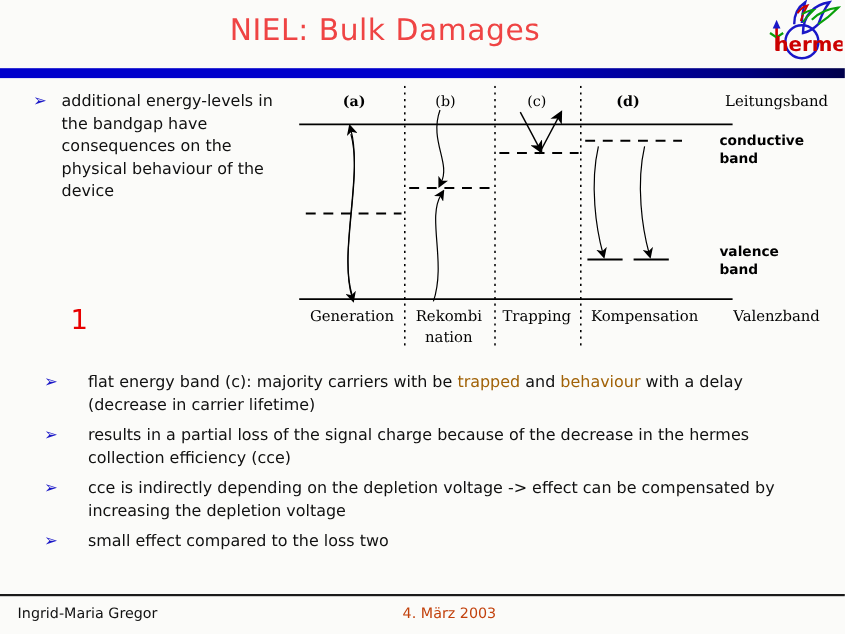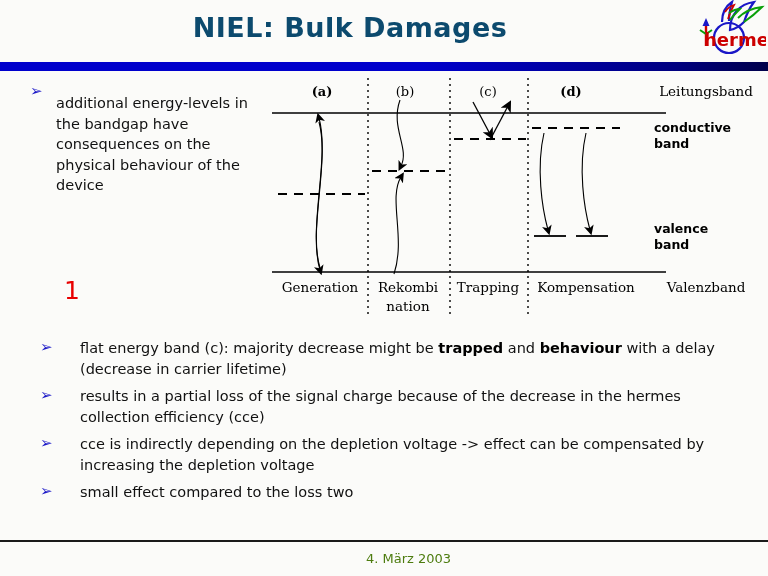--- a/index.html
+++ b/index.html
@@ -5,65 +5,65 @@
   html,body{margin:0;padding:0;}
   body{
     width:768px;height:576px;overflow:hidden;
     background:#fbfbf9;
     font-family:"DejaVu Sans", sans-serif;
     position:relative;
   }
   
   #slide-title{
     position:absolute;left:0;top:12px;width:700px;text-align:center;
-    font-size:27px;font-weight:bold;color:#0c4a6e;
+    font-size:27px;font-weight:normal;color:#ef4444;
     font-family:"DejaVu Sans", sans-serif;
     letter-spacing:.5px;
   }
   #title-rule{
     position:absolute;left:0;top:62px;width:768px;height:9px;
     background:linear-gradient(to right,#0000cc 0%,#0000cc 55%,#000080 88%,#00004a 100%);
   }
   
   #logo{position:absolute;right:2px;top:0px;width:84px;height:62px;}
   #logo svg{display:block;}
 
   
   .bullet-row{display:flex;align-items:flex-start;}
   .bullet-glyph{
     flex:0 0 auto;width:26px;color:#1a17c7;font-size:15px;line-height:19px;
     font-family:"DejaVu Sans", sans-serif;
   }
   .bullet-text{font-size:14.5px;line-height:20.5px;color:#111;}
 
   #lead-block{position:absolute;left:30px;top:82px;width:245px;}
-  #lead-block .bullet-text{width:205px;margin-top:11px;}
+  #lead-block .bullet-text{width:205px;}
 
   #marker-one{
     position:absolute;left:64px;top:278px;
     color:#e80000;font-size:25px;line-height:25px;
     font-family:"DejaVu Sans", sans-serif;
   }
 
   
   #lower-bullets{position:absolute;left:30px;top:338px;width:712px;}
   #lower-bullets .bullet-row{margin-bottom:7px;}
   #lower-bullets .bullet-glyph{width:50px;padding-left:10px;box-sizing:border-box;}
   #lower-bullets .bullet-text{width:655px;font-size:14.5px;line-height:20.5px;}
-  .hl{color:#000000;font-weight:bold;}
+  .hl{color:#a16207;}
 
   
   #band-figure{position:absolute;left:268px;top:78px;width:500px;height:240px;}
   #band-figure svg{display:block;}
 
   
   #footer-rule{position:absolute;left:0;top:540px;width:768px;height:2px;background:#1a1a1a;}
   #footer{position:absolute;left:0;top:548px;width:768px;height:28px;}
   #footer-author{position:absolute;left:16px;top:3px;font-size:13px;color:#111;}
-  #footer-date{position:absolute;left:366px;top:3px;font-size:13px;color:#4d7c0f;}
+  #footer-date{position:absolute;left:366px;top:3px;font-size:13px;color:#c2410c;}
 </style>
 </head>
 <body>
 
 <div id="slide-title">NIEL: Bulk Damages</div>
 <div id="title-rule"></div>
 
 <div id="logo">
   <svg width="84" height="62" viewBox="0 0 84 62">
 
@@ -143,32 +143,33 @@
   <text x="140" y="214" text-anchor="middle" font-family="DejaVu Serif, serif" font-size="13.5" fill="#000">Rekombi</text>
   <text x="140" y="233" text-anchor="middle" font-family="DejaVu Serif, serif" font-size="13.5" fill="#000">nation</text>
   <text x="220" y="214" text-anchor="middle" font-family="DejaVu Serif, serif" font-size="13.5" fill="#000">Trapping</text>
   <text x="318" y="214" text-anchor="middle" font-family="DejaVu Serif, serif" font-size="13.5" fill="#000">Kompensation</text>
 </svg>
 </div>
 
 <div id="lower-bullets">
     <div class="bullet-row">
       <span class="bullet-glyph">➢</span>
-      <span class="bullet-text"><span>flat energy band (c): majority decrease might be </span><span class="hl">trapped</span><span> and </span><span class="hl">behaviour</span><span> with a delay (decrease in carrier lifetime)</span></span>
+      <span class="bullet-text"><span>flat energy band (c): majority carriers with be </span><span class="hl">trapped</span><span> and </span><span class="hl">behaviour</span><span> with a delay (decrease in carrier lifetime)</span></span>
     </div>
     <div class="bullet-row">
       <span class="bullet-glyph">➢</span>
       <span class="bullet-text"><span>results in a partial loss of the signal charge because of the decrease in the hermes collection efficiency (cce)</span></span>
     </div>
     <div class="bullet-row">
       <span class="bullet-glyph">➢</span>
       <span class="bullet-text"><span>cce is indirectly depending on the depletion voltage -&gt; effect can be compensated by increasing the depletion voltage</span></span>
     </div>
     <div class="bullet-row">
       <span class="bullet-glyph">➢</span>
       <span class="bullet-text"><span>small effect compared to the loss two</span></span>
     </div>
   </div>
 
 <div id="footer-rule"></div>
 <div id="footer">
+  <span id="footer-author">Ingrid-Maria Gregor</span>
   <span id="footer-date">4. März 2003</span>
 </div>
 
 </body></html>

